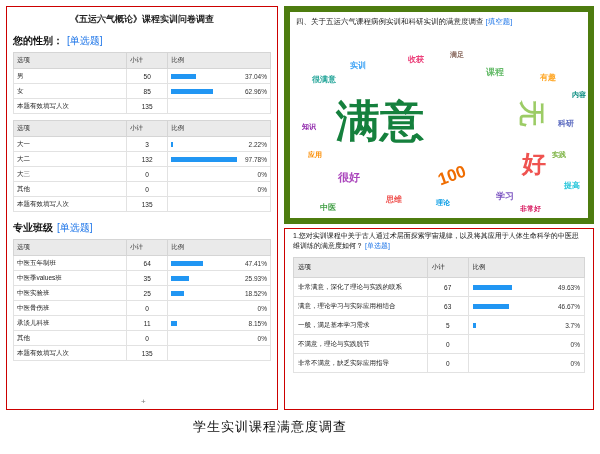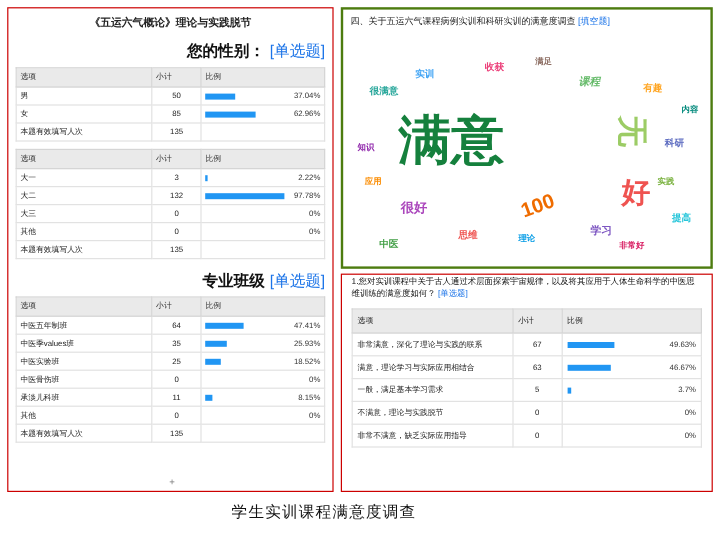--- a/index.html
+++ b/index.html
@@ -9,37 +9,37 @@
     font-family:"Liberation Sans", sans-serif;
     font-size:7px;
     color:#222;
     overflow:hidden;
     position:relative;
   }
   .panel{position:absolute;box-sizing:border-box;background:#fff;}
   
   #left-panel{left:6px;top:6px;width:272px;height:404px;border:1px solid #cc0000;padding:0;overflow:hidden;}
   .survey-title{text-align:center;font-weight:bold;font-size:9px;padding:6px 0 5px;}
-  .sec-head{padding:3px 6px 2px 6px;font-size:13px;text-align:right;}
+  .sec-head{padding:3px 6px 2px 6px;font-size:10px;}
   .sec-head .q{font-weight:bold;color:#111;}
   .sec-head .type{color:#1a73e8;margin-left:4px;}
   table.qt{width:calc(100% - 12px);margin:2px 6px 6px 6px;border-collapse:collapse;font-size:6.5px;}
   table.qt th{background:#eaeaea;border:1px solid #d5d5d5;font-weight:normal;color:#333;padding:2px 3px;text-align:left;height:11px;}
   table.qt td{border:1px solid #e2e2e2;padding:1px 3px;height:12px;vertical-align:middle;}
   .col-opt{width:44%;}
   .col-cnt{width:16%;text-align:center;}
   .col-bar{width:40%;}
   .barwrap{display:flex;align-items:center;gap:3px;}
   .bartrack{flex:1;height:5px;background:transparent;position:relative;}
   .barfill{height:5px;background:#2196f3;display:block;}
   .barpct{width:26px;text-align:right;color:#333;}
   .total-row td{background:#fff;font-weight:normal;}
   .plus-mark{position:absolute;left:134px;bottom:3px;color:#7a7a7a;font-size:8px;}
   
-  #right-top{left:284px;top:6px;width:310px;height:218px;border:2px solid #4d7c0f;overflow:hidden;}
+  #right-top{left:284px;top:6px;width:310px;height:218px;border:6px solid #4d7c0f;overflow:hidden;}
   .rt-head{font-size:7.5px;padding:5px 6px 3px 6px;}
   .rt-head .type{color:#1a73e8;}
   .cloud{position:relative;height:186px;overflow:hidden;}
   .w{position:absolute;font-weight:bold;white-space:nowrap;}
   
   #right-bottom{left:284px;top:228px;width:310px;height:182px;border:1px solid #cc0000;overflow:hidden;}
   .rb-title{text-align:center;font-size:7.5px;padding:6px 0 5px;color:#111;}
   .rb-q{padding:2px 8px 4px 8px;font-size:7px;line-height:1.45;color:#111;}
   .rb-q .type{color:#1a73e8;}
   table.qt2{width:calc(100% - 16px);margin:2px 8px;border-collapse:collapse;font-size:6.5px;}
@@ -48,21 +48,21 @@
   .c2-opt{width:46%;}
   .c2-cnt{width:14%;text-align:center;}
   .c2-bar{width:40%;}
   
   #caption{position:absolute;left:0;top:418px;width:540px;text-align:center;font-size:13px;color:#111;letter-spacing:1px;}
 </style>
 </head>
 <body>
 
 <div class="panel" id="left-panel">
-  <div class="survey-title">《五运六气概论》理论与实践脱节</div>
+  <div class="survey-title">《五运六气概论》课程实训问卷调查</div>
 
   <div class="sec-head">
     <span class="q">您的性别：</span><span class="type">[单选题]</span>
   </div>
   <table class="qt">
     <tbody>
         <tr>
       <th class="col-opt">选项</th>
       <th class="col-cnt">小计</th>
       <th class="col-bar">比例</th>
@@ -258,21 +258,21 @@
   <div class="rt-head">
     <span>四、关于五运六气课程病例实训和科研实训的满意度调查</span>
     <span class="type">[填空题]</span>
   </div>
   <div class="cloud">
     <span class="w" style="left:46px;top:62px;font-size:44px;color:#15803d;text-align:right;">满意</span>
     <span class="w" style="left:228px;top:66px;font-size:26px;color:#9ccc65;transform:rotate(90deg);">无</span>
     <span class="w" style="left:232px;top:118px;font-size:24px;color:#ef5350;">好</span>
     <span class="w" style="left:148px;top:136px;font-size:17px;color:#ef6c00;transform:rotate(-20deg);">100</span>
     <span class="w" style="left:48px;top:140px;font-size:11px;color:#ab47bc;">很好</span>
-    <span class="w" style="left:196px;top:36px;font-size:9px;color:#66bb6a;font-style:italic;">课程</span>
+    <span class="w" style="left:196px;top:36px;font-size:9px;color:#66bb6a;">课程</span>
     <span class="w" style="left:60px;top:30px;font-size:8px;color:#42a5f5;">实训</span>
     <span class="w" style="left:118px;top:24px;font-size:8px;color:#ec407a;">收获</span>
     <span class="w" style="left:160px;top:20px;font-size:7px;color:#8d6e63;">满足</span>
     <span class="w" style="left:22px;top:44px;font-size:8px;color:#26a69a;">很满意</span>
     <span class="w" style="left:250px;top:42px;font-size:8px;color:#ffa726;">有趣</span>
     <span class="w" style="left:268px;top:88px;font-size:8px;color:#5c6bc0;">科研</span>
     <span class="w" style="left:274px;top:150px;font-size:8px;color:#26c6da;">提高</span>
     <span class="w" style="left:206px;top:160px;font-size:9px;color:#7e57c2;">学习</span>
     <span class="w" style="left:96px;top:164px;font-size:8px;color:#ef5350;">思维</span>
     <span class="w" style="left:30px;top:172px;font-size:8px;color:#43a047;">中医</span>

